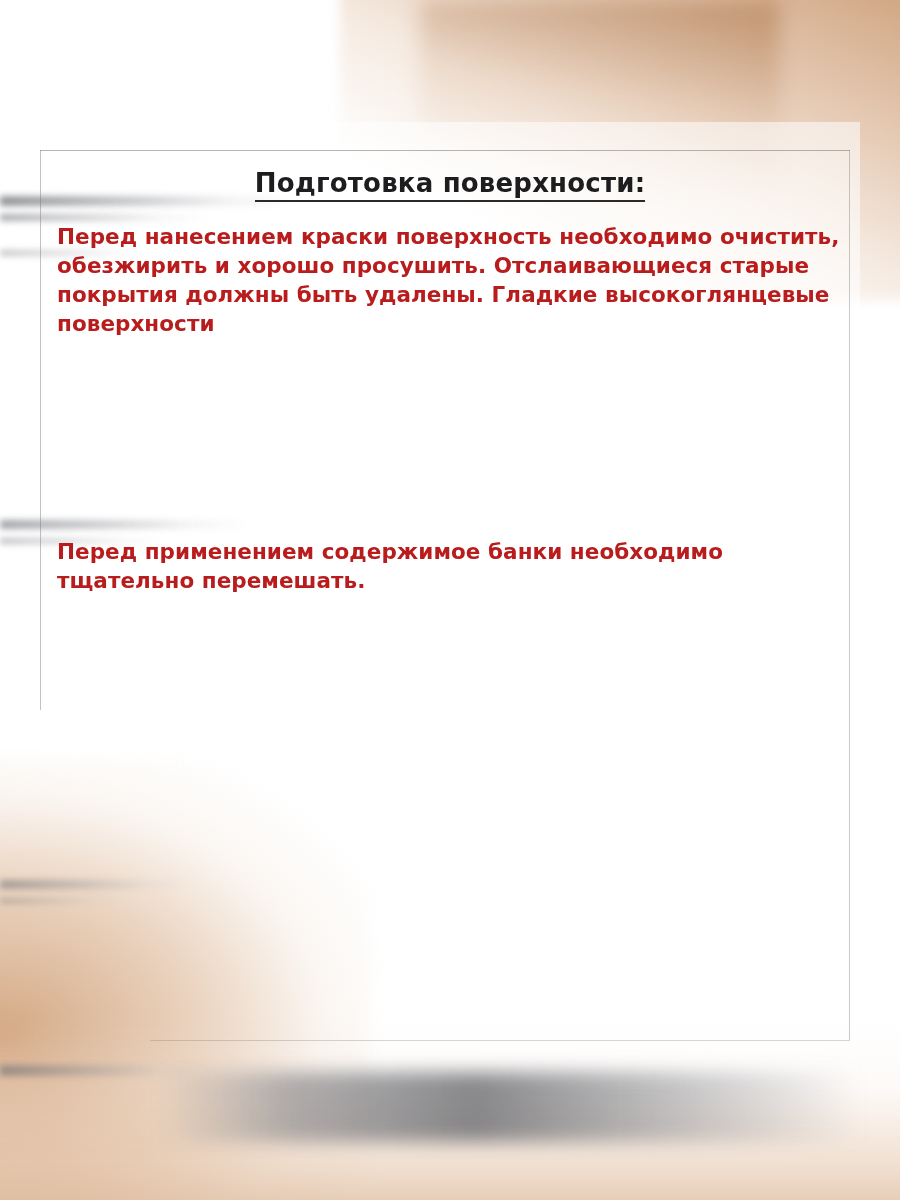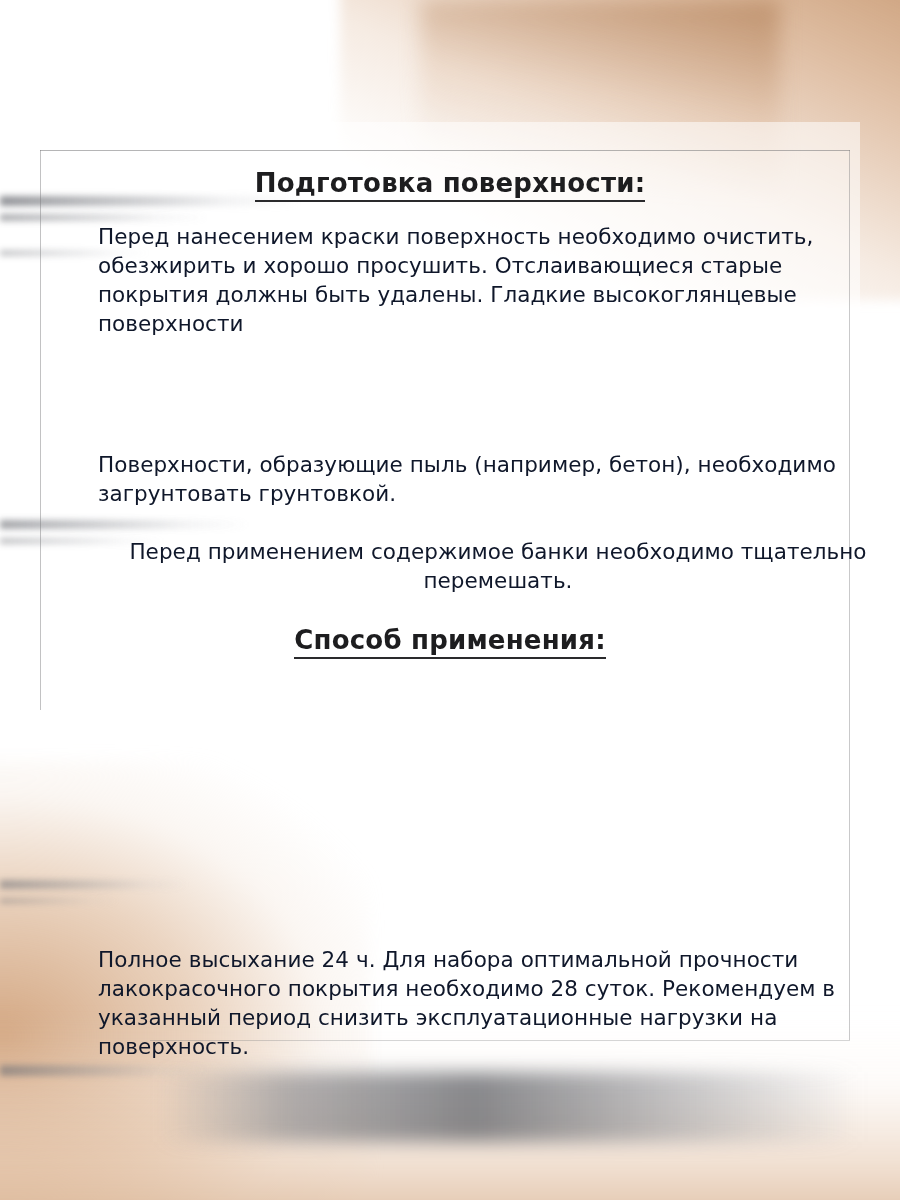--- a/index.html
+++ b/index.html
@@ -170,32 +170,31 @@
     padding-bottom: 2px;
   }
 
   .h1-pos { position: absolute; left: 150px; top: 168px; width: 600px; }
   .h2-pos { position: absolute; left: 150px; top: 625px; width: 600px; }
 
   .para {
     position: absolute;
     left: 57px;
     width: 800px;
-    font-weight: normal;
+    font-weight: bold;
     font-size: 21.5px;
     line-height: 29px;
-    color: #0f172a;
+    color: #b91c1c;
     letter-spacing: 0.05px;
-    margin-left: 41px;
   }
 
   .p1 { top: 222px; }
   .p2 { top: 364px; }
   .p3 { top: 450px; }
-  .p4 { top: 537px; text-align: center; }
+  .p4 { top: 537px; }
   .p5 { top: 685px; }
   .p6 { top: 800px; }
   .p7 { top: 945px; }
 </style>
 </head>
 <body>
 
 <div class="page">
 
   <div class="bg-layer">
@@ -221,23 +220,18 @@
     <div class="frame-bottom"></div>
   </div>
 
   <div class="content">
 
     <div class="heading h1-pos">
       <span>Подготовка поверхности:</span>
     </div>
 
     <div class="para p1">Перед нанесением краски поверхность необходимо очистить, обезжирить и хорошо просушить. Отслаивающиеся старые покрытия должны быть удалены. Гладкие высокоглянцевые поверхности</div>
-    <div class="para p3">Поверхности, образующие пыль (например, бетон), необходимо загрунтовать грунтовкой.</div>
     <div class="para p4">Перед применением содержимое банки необходимо тщательно перемешать.</div>
 
-    <div class="heading h2-pos">
-      <span>Способ применения:</span>
-    </div>
-
-    <div class="para p7">Полное высыхание 24 ч. Для набора оптимальной прочности лакокрасочного покрытия необходимо 28 суток. Рекомендуем в указанный период снизить эксплуатационные нагрузки на поверхность.</div>
+
 
   </div>
 </div>
 
 </body></html>

